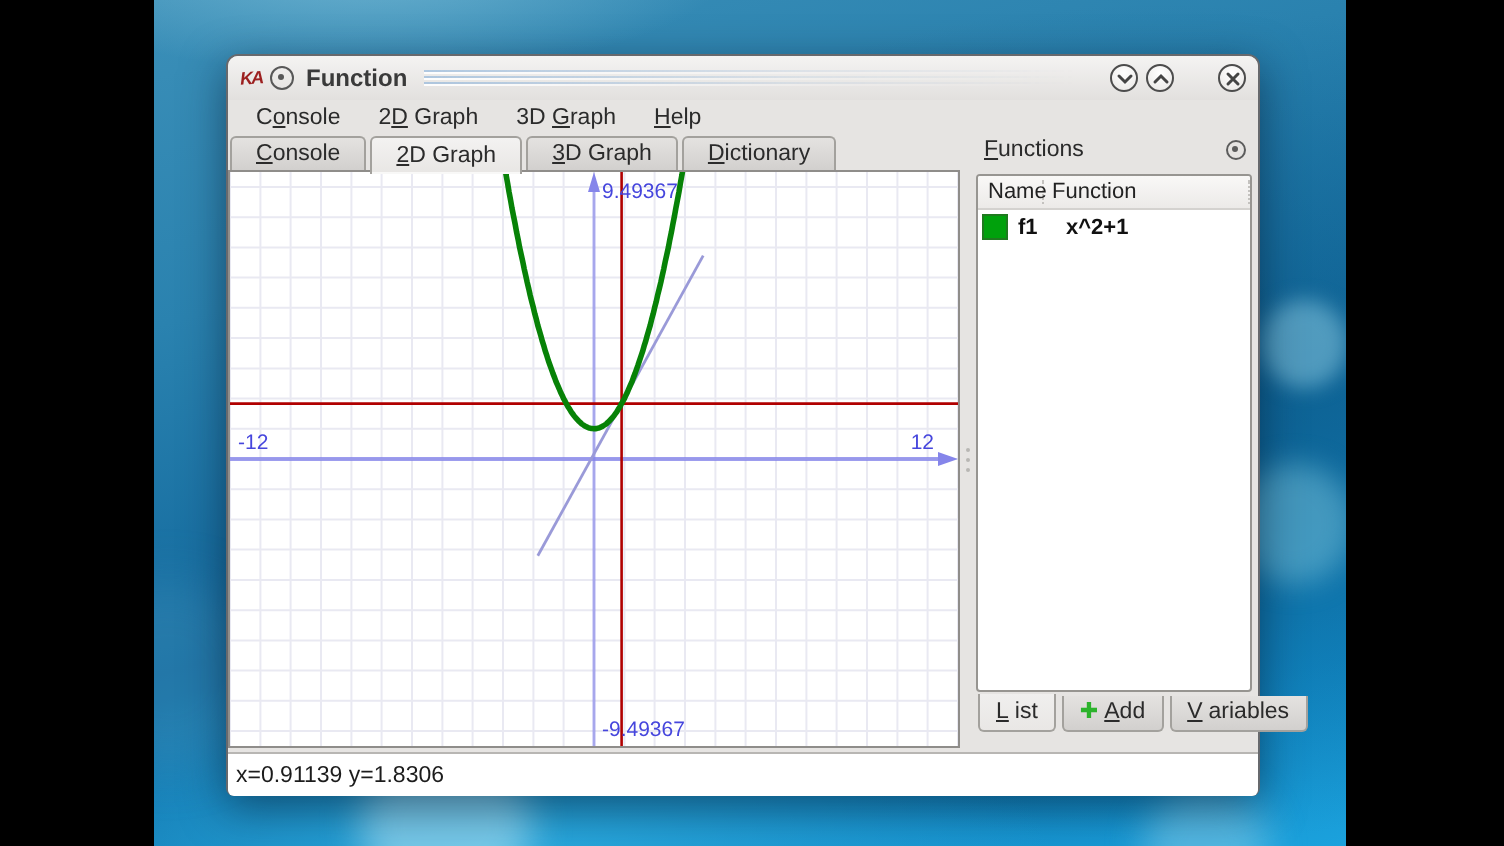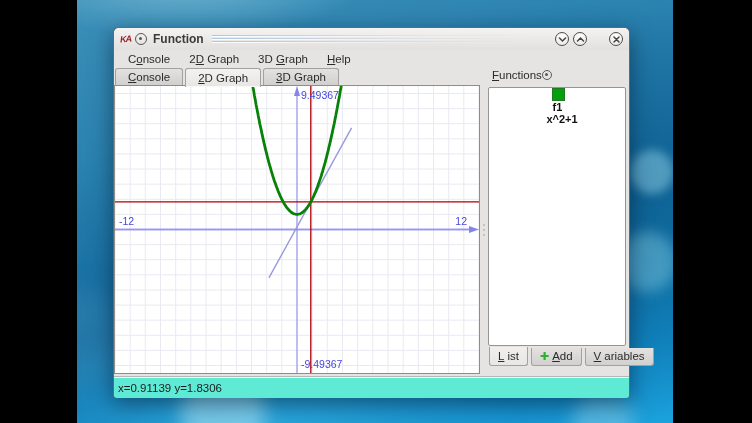--- a/index.html
+++ b/index.html
@@ -63,49 +63,49 @@
   .graph-frame svg { display:block; width:364px; height:287px;
     font-family:"Liberation Sans", sans-serif; }
   .graph-frame svg text { font-size:10.5px; }
 
   .splitter { position:absolute; left:366px; top:57px; width:8px; height:289px;
     display:flex; flex-direction:column; align-items:center; justify-content:center; gap:3px; }
   .splitter i { width:2px; height:2px; border-radius:50%; background:#b9b7b4; }
 
   .dock { position:absolute; left:374px; top:37px; width:139px; height:309px; }
   .dock-title { position:absolute; left:1px; top:0; width:137px; height:20px;
-    display:flex; align-items:center; justify-content:flex-start; padding:0 3px; }
+    display:flex; align-items:center; justify-content:space-between; padding:0 3px; }
   .dock-title .label { font-size:11.5px; color:#2b2b2b; }
   .float-icon { width:10px; height:10px; border:1.2px solid #5c5c5c; border-radius:50%;
     position:relative; }
   .float-icon::after { content:""; position:absolute; left:2.4px; top:2.4px; width:3px; height:3px;
     border-radius:50%; background:#5c5c5c; }
 
   .list-frame { position:absolute; left:0; top:22px; width:138px; height:259px;
     border:1px solid #979591; border-radius:2px; background:#fff; overflow:hidden; }
   .list-header { height:17px; background:linear-gradient(#f9f8f7, #eceae8);
     border-bottom:1px solid #d4d2cf; display:flex; align-items:center; font-size:11px; color:#222; }
   .list-header .c1 { width:33px; padding-left:5px; border-right:1px dotted #c4c2bf; }
   .list-header .c2 { padding-left:4px; flex:1; border-right:1px dotted #c4c2bf; }
-  .list-row { display:flex; align-items:center; height:17px; padding-left:2px;flex-direction:column; }
+  .list-row { display:flex; align-items:center; height:17px; padding-left:2px; }
   .swatch { width:13px; height:13px; border:1px solid #1f7a1f; flex:none; }
   .fname { font-size:11px; font-weight:bold; color:#111; margin-left:5px; width:16px; }
   .fexpr { font-size:11px; font-weight:bold; color:#111; margin-left:8px; }
 
   .dock-tabs { position:absolute; left:1px; top:283px; display:flex; align-items:flex-start; }
   .dtab { font-size:11.5px; color:#2b2b2b; padding:2px 8px 3px;
     background:linear-gradient(#e4e2e0, #d2d0ce); border:1px solid #a3a19d; border-top:none;
     border-radius:0 0 3px 3px; margin-right:3px; display:flex; align-items:center; gap:3px;
     white-space:nowrap; }
   .dtab.active { background:linear-gradient(#f0efee, #e9e7e5); position:relative; top:-1px; padding-top:3px; }
   .plus { color:#2cb32c; font-size:11px; line-height:1; }
 
   .statusbar { position:absolute; left:0; top:348px; width:515px; height:22px;
     border-top:1px solid #b8b6b3; box-shadow:0 1px 0 rgba(255,255,255,.8) inset;
-    display:flex; align-items:center; padding-left:4px; background:#5eead4;
+    display:flex; align-items:center; padding-left:4px; background:#ffffff;
     border-radius:0 0 3px 3px; }
   .statusbar span { font-size:11.5px; color:#1c1c1c; }
   u { text-decoration:underline; }
 </style>
 </head>
 <body>
 
 <div class="stage">
   <div class="desktop">
     <div class="bokeh b1"></div>
@@ -144,20 +144,21 @@
         <span class="menu-item">C<u>o</u>nsole</span>
         <span class="menu-item">2<u>D</u> Graph</span>
         <span class="menu-item">3D <u>G</u>raph</span>
         <span class="menu-item"><u>H</u>elp</span>
       </div>
 
       <div class="tabrow">
         <span class="tab"><u>C</u>onsole</span>
         <span class="tab active"><u>2</u>D Graph</span>
         <span class="tab"><u>3</u>D Graph</span>
+        <span class="tab"><u>D</u>ictionary</span>
       </div>
 
       <div class="graph-frame">
         <svg viewBox="0 0 364 287">
             <line x1="0" y1="0" x2="0" y2="287" stroke="#e9e9f2" stroke-width="1"></line>
             <line x1="15.2" y1="0" x2="15.2" y2="287" stroke="#e9e9f2" stroke-width="1"></line>
             <line x1="30.3" y1="0" x2="30.3" y2="287" stroke="#e9e9f2" stroke-width="1"></line>
             <line x1="45.5" y1="0" x2="45.5" y2="287" stroke="#e9e9f2" stroke-width="1"></line>
             <line x1="60.7" y1="0" x2="60.7" y2="287" stroke="#e9e9f2" stroke-width="1"></line>
             <line x1="75.8" y1="0" x2="75.8" y2="287" stroke="#e9e9f2" stroke-width="1"></line>
@@ -219,20 +220,24 @@
           <i></i>
           <i></i>
         </div>
 
       <div class="dock">
         <div class="dock-title">
           <span class="label"><u>F</u>unctions</span>
           <span class="float-icon"></span>
         </div>
         <div class="list-frame">
+          <div class="list-header">
+            <span class="c1">Name</span>
+            <span class="c2">Function</span>
+          </div>
           <div class="list-row">
             <span class="swatch" style="background: rgb(0, 161, 12);"></span>
             <span class="fname">f1</span>
             <span class="fexpr">x^2+1</span>
           </div>
         </div>
         <div class="dock-tabs">
           <span class="dtab active"><u>L</u>ist</span>
           <span class="dtab">
             <span class="plus">✚</span>

